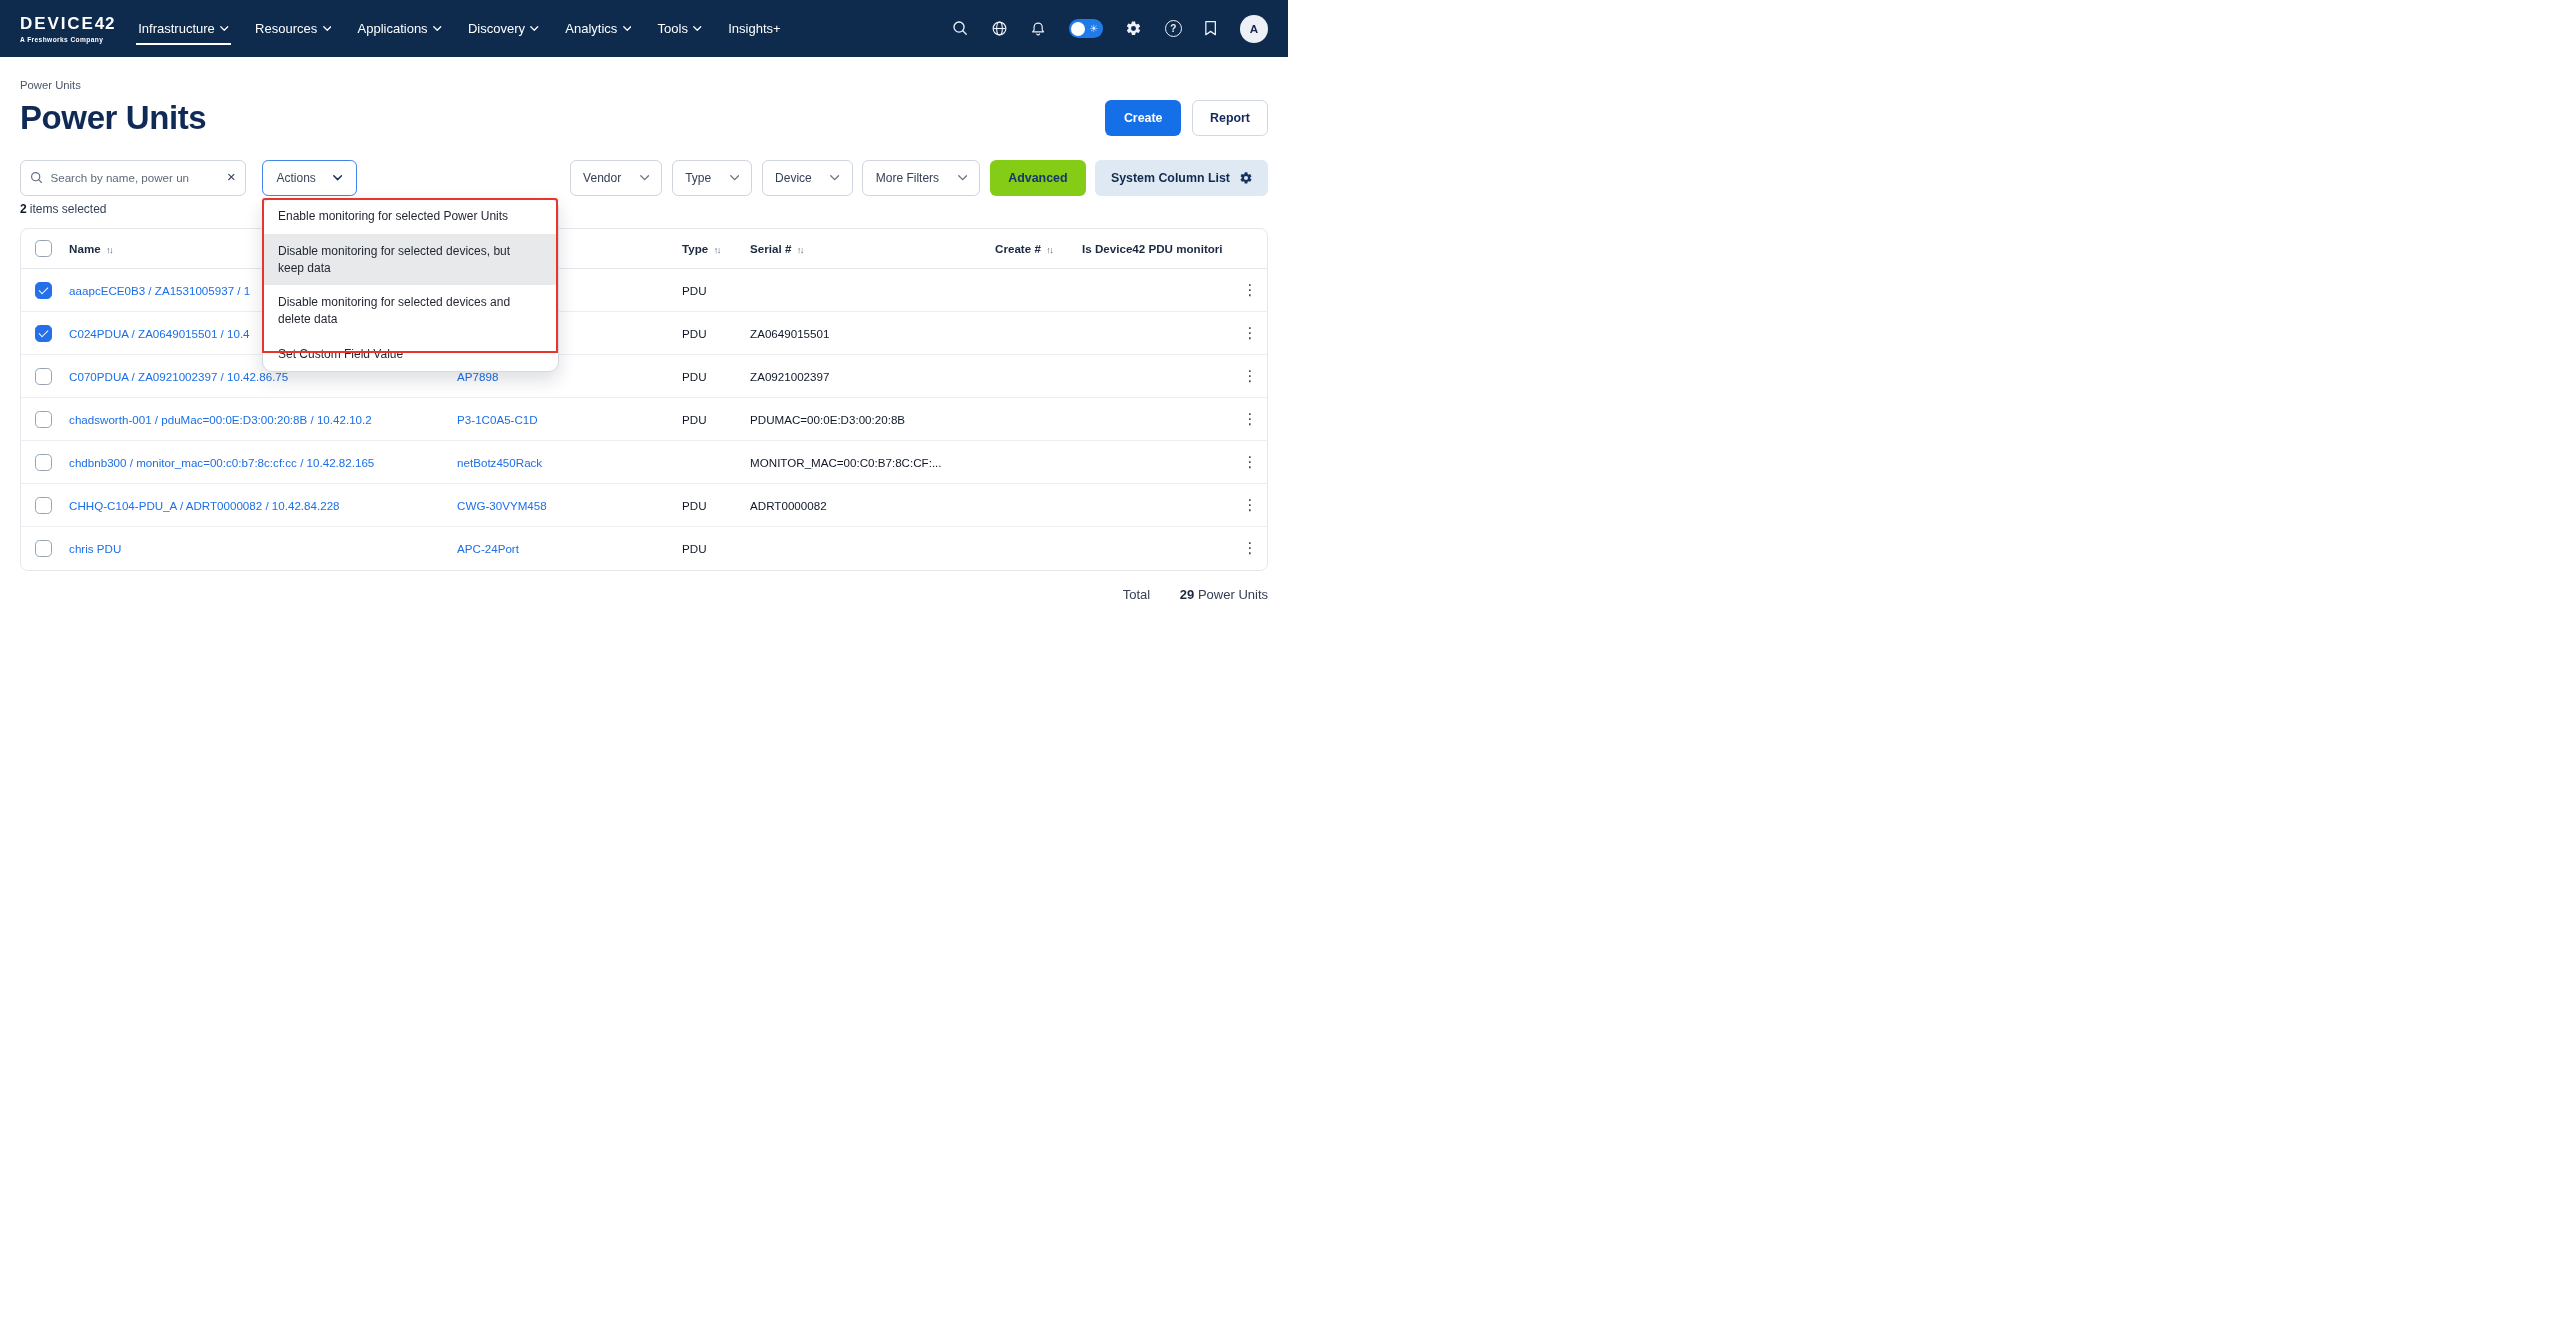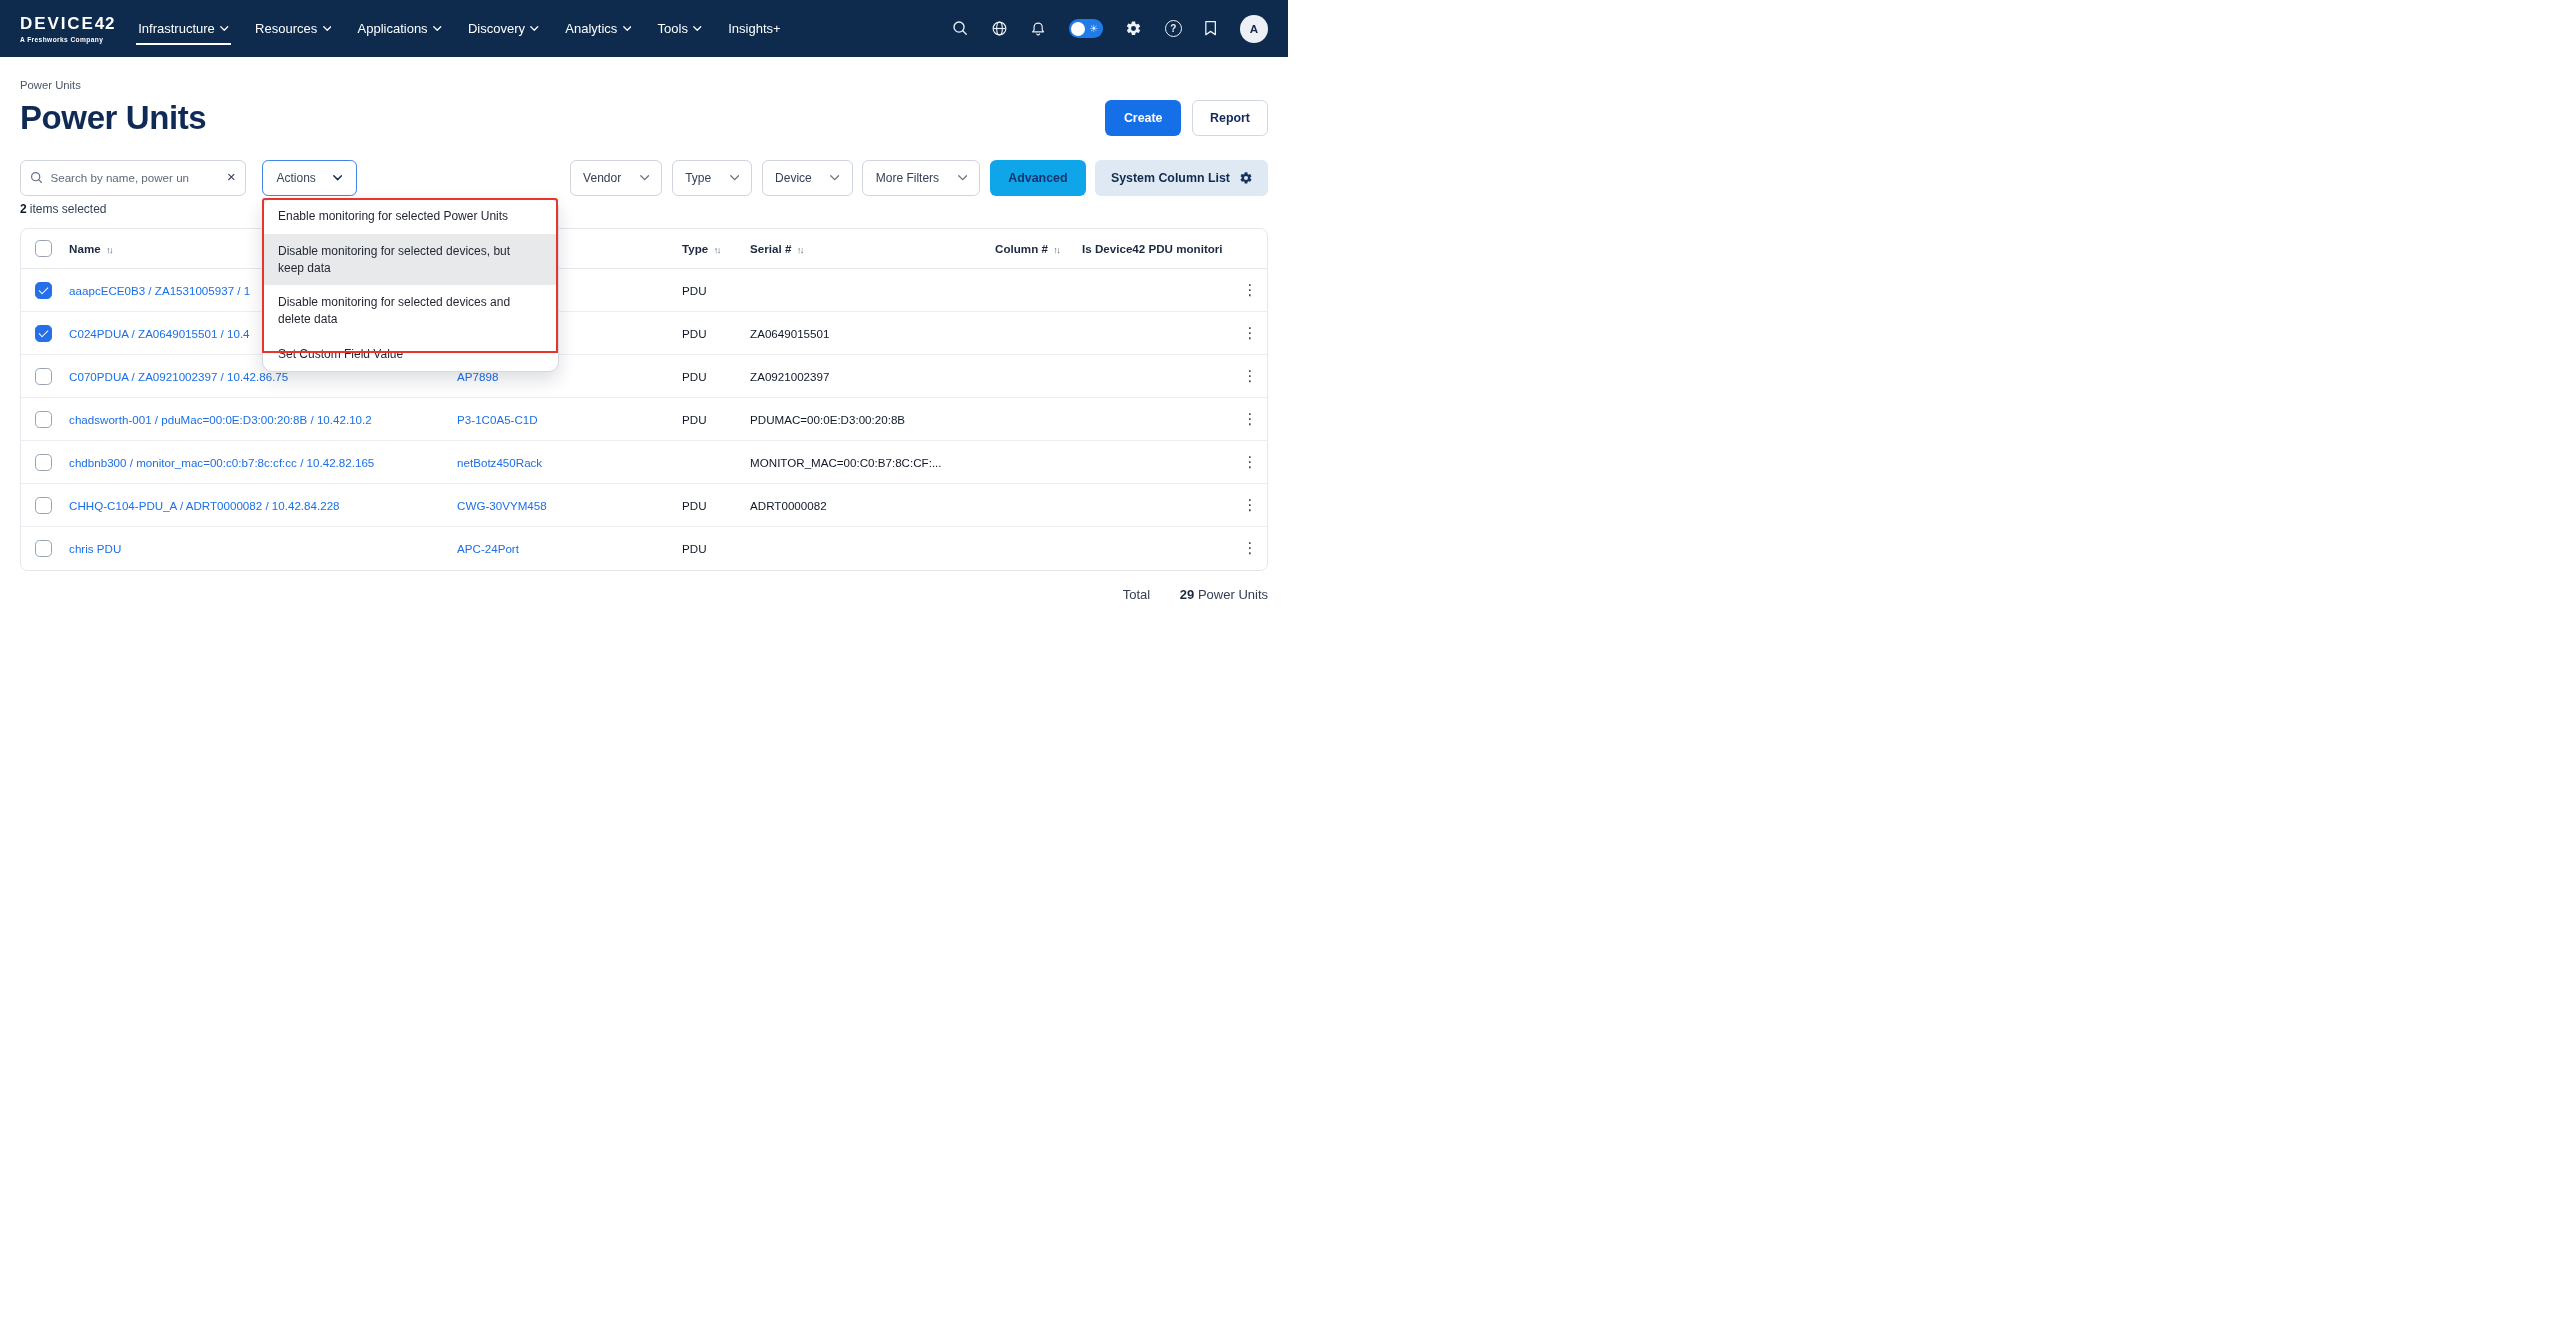--- a/index.html
+++ b/index.html
@@ -90,21 +90,21 @@
     border: 2.3px solid #e8352b; border-radius: 3.1px 3.1px 0 0;
     pointer-events: none; z-index: 2;
   }
 
   .filters { margin-left: auto; display: flex; align-items: center; gap: 9.3px; }
   .filter-btn {
     height: 36px; padding: 0 12.4px; border: 0.8px solid #d0d5dd; border-radius: 6.2px;
     background: #fff; display: flex; align-items: center; gap: 18.6px;
     font-size: 12px; color: #344054; cursor: pointer; font-family: inherit; white-space: nowrap;
   }
-  .btn-advanced { background: #0ea5e9; color: #14356e; padding: 0 18.6px; font-size: 12.4px; }
+  .btn-advanced { background: #84cc16; color: #14356e; padding: 0 18.6px; font-size: 12.4px; }
   .btn-scl { background: #dfe9f4; color: #122a4e; padding: 0 15.5px; display: flex; align-items: center; gap: 8.5px; font-size: 12.4px; white-space: nowrap; }
 
   .selected-line { margin-top: 6px; font-size: 12px; color: #33415c; }
   .selected-line b { color: #101828; margin-right: 3.1px; }
 
   
   .table-card { margin-top: 12.4px; border: 0.8px solid #e4e7ec; border-radius: 7.8px; background: #fff; }
   .thead, .trow { display: flex; align-items: center; }
   .thead { height: 40px; border-bottom: 0.8px solid #e4e7ec; font-size: 11.6px; font-weight: 700; color: #1b2940; }
   .trow { height: 43px; border-bottom: 0.8px solid #eceef2; font-size: 11.6px; }
@@ -312,21 +312,21 @@
 
     <div class="table-card">
       <div class="thead">
         <div class="cell c-check">
             <div class="checkbox"></div>
           </div>
         <div class="cell c-name"><span>Name</span><span class="sort">↑↓</span></div>
         <div class="cell c-device"><span>Device</span><span class="sort">↑↓</span></div>
         <div class="cell c-type"><span>Type</span><span class="sort">↑↓</span></div>
         <div class="cell c-serial"><span>Serial #</span><span class="sort">↑↓</span></div>
-        <div class="cell c-asset"><span>Column #</span><span class="sort">↑↓</span></div>
+        <div class="cell c-asset"><span>Create #</span><span class="sort">↑↓</span></div>
         <div class="cell c-mon"><span>Is Device42 PDU monitori</span></div>
         <div class="cell c-kebab"></div>
       </div>
 
       <div class="trow">
         <div class="cell c-check">
             <div class="checkbox checked"></div>
           </div>
         <div class="cell c-name"><a class="link">aaapcECE0B3 / ZA1531005937 / 1</a></div>
         <div class="cell c-device"><a class="link"></a></div>

